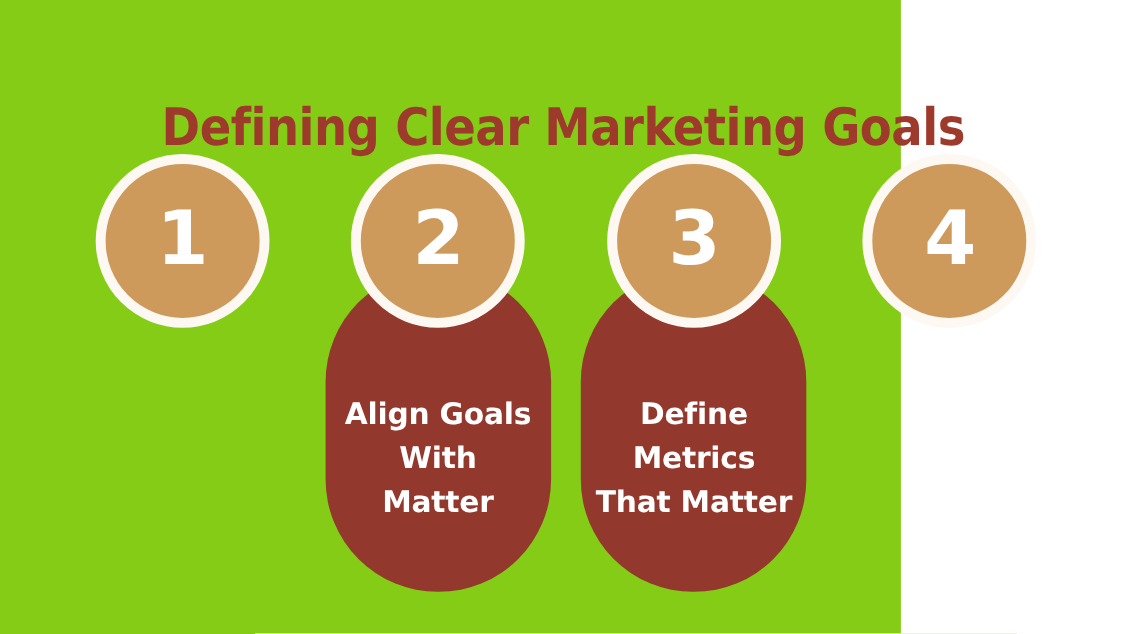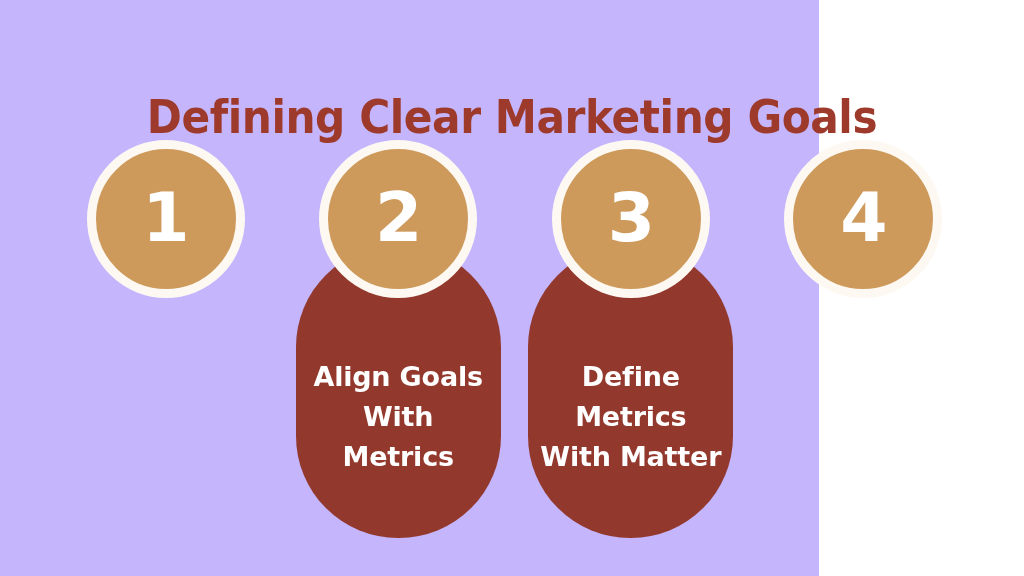--- a/index.html
+++ b/index.html
@@ -13,21 +13,21 @@
     height: 576px;
     overflow: hidden;
     font-family: "Liberation Sans", sans-serif;
     -webkit-font-smoothing: antialiased;
   }
 
   #infographic {
     position: relative;
     width: 819px;
     height: 576px;
-    background: #c4b5fd;
+    background: #84cc16;
   }
 
   
   .title {
     position: absolute;
     left: 0;
     top: 57px;
     width: 1024px;
     text-align: center;
     color: #9E3A2B;
@@ -129,32 +129,32 @@
     <div class="step">
       <div class="step-badge">
         <span class="step-number">1</span>
       </div>
     </div>
 
     <div class="step">
       <div class="step-pill">
         <div class="step-label">Align Goals
 With
-Metrics</div>
+Matter</div>
       </div>
       <div class="step-badge">
         <span class="step-number">2</span>
       </div>
     </div>
 
     <div class="step">
       <div class="step-pill">
         <div class="step-label">Define
 Metrics
-With Matter</div>
+That Matter</div>
       </div>
       <div class="step-badge">
         <span class="step-number">3</span>
       </div>
     </div>
 
     <div class="step">
       <div class="step-badge">
         <span class="step-number">4</span>
       </div>

